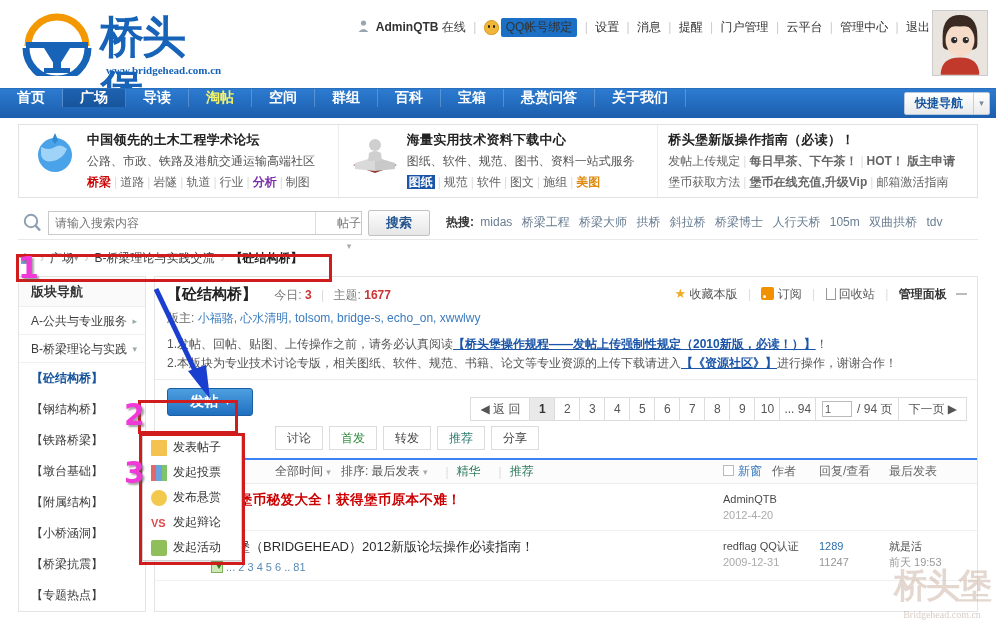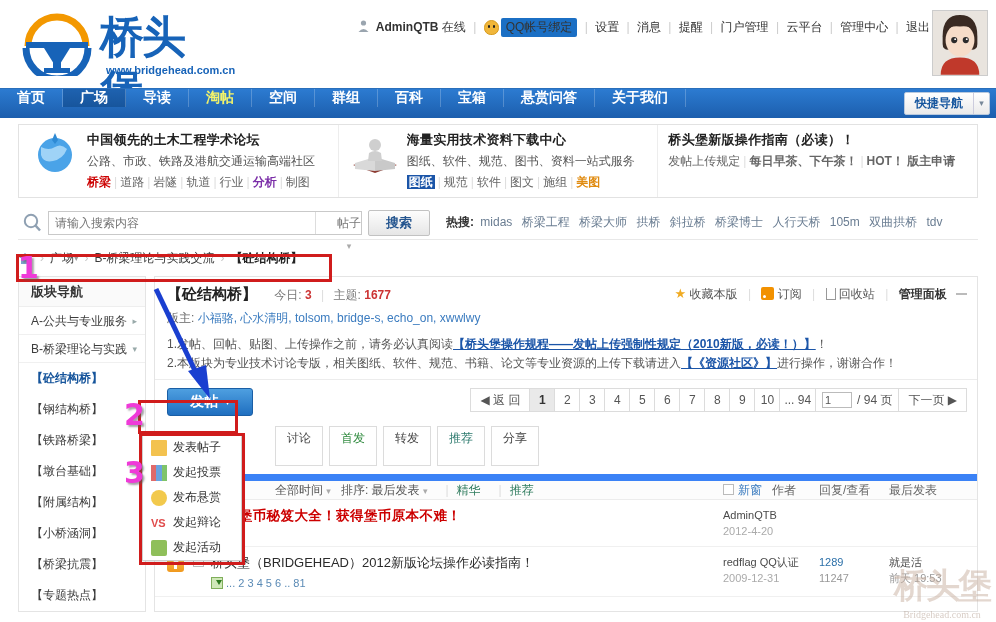--- a/index.html
+++ b/index.html
@@ -13,21 +13,21 @@
     color: #444;
   }
   #page { position: relative; width: 996px; height: 622px; overflow: hidden; background:#fff; }
 
   
   .header { position: relative; height: 88px; background: #fff; }
   .logo-wrap { position: absolute; left: 22px; top: 8px; width: 200px; height: 72px; }
   .logo-mark { position: absolute; left: 0; top: 4px; width: 70px; height: 64px; }
   .logo-text { position: absolute; left: 78px; top: 2px; font-size: 44px; font-weight: bold;
      color: #1763b8; letter-spacing: -2px; font-family: "DejaVu Sans", sans-serif; line-height: 54px;}
-  .logo-url { position: absolute; left: 84px; top: 56px; font-size: 11px; font-weight: bold; color: #1763b8; }
+  .logo-url { position: absolute; left: 84px; top: 56px; font-size: 11px; font-weight: bold; color: #1763b8; font-family: Liberation Serif, serif; }
 
   .usertop { position: absolute; right: 66px; top: 18px; text-align: right; white-space: nowrap; }
   .usertop a, .usertop span { color: #333; text-decoration: none; font-size: 12px; }
   .usertop .sep { color: #ccc; margin: 0 4px; }
   .uname { font-weight: bold; color: #222; }
   .qq-badge { display: inline-block; background: #1b6fc4; color: #fff; padding: 1px 5px;
      border-radius: 2px; font-size: 11px; vertical-align: middle; }
   .qq-ico { display:inline-block; width:15px; height:15px; vertical-align: middle;
      background:#f0b63a; border-radius:50% 50% 45% 45%; border:1px solid #d79b1e; position: relative; margin-right:2px;}
   .qq-ico:before{content:"";position:absolute;left:3px;top:4px;width:2px;height:3px;background:#222;border-radius:1px;}
@@ -126,39 +126,39 @@
   .minus { display:inline-block; width:11px;height:2px;background:#bbb; vertical-align:3px; margin-left:6px;}
 
   .divider { border-top: 1px solid #ececec; }
 
   .toolrow { height: 44px; display: flex; align-items: center; padding: 0 10px 0 12px; position: relative; }
   .postbtn { width: 86px; height: 28px; background: linear-gradient(#4e9fe0,#1f6fc0);
      border: 1px solid #1a5ea5; border-radius: 3px; color:#fff; font-weight:bold; font-size:14px;
      display:flex; align-items:center; justify-content:center; }
   .postbtn .cr { font-size:9px; margin-left:7px; }
 
-  .pager { position: absolute; right: 10px; top: 8px; display: flex; align-items: stretch; font-size:12px;justify-content:space-between; }
+  .pager { position: absolute; right: 10px; top: 17px; display: flex; align-items: stretch; font-size:12px;justify-content:space-between; }
   .pager .pg { min-width: 26px; height: 24px; line-height: 22px; text-align:center; border:1px solid #dcdcdc;
      margin-left:-1px; color:#555; background:#fff; padding: 0 4px; }
   .pager .pg.cur { background: #e9e9e9; font-weight: bold; color:#333; }
   .pager .back { padding: 0 9px; }
   .pager .jump { display:flex; align-items:center; border:1px solid #dcdcdc; margin-left:-1px; padding:0 6px; height:24px;}
   .pager .jump input { width: 30px; height: 16px; border:1px solid #bbb; font-size:11px; outline:none;
      font-family:"Liberation Sans",sans-serif; color:#555; }
   .pager .jump span { margin-left:5px; color:#555; }
   .pager .next { padding: 0 9px; }
 
   .filters { display:flex; align-items:center; padding: 2px 10px 8px 12px; position: relative; }
-  .filters .fbtn { height: 40px; line-height: 22px; border: 1px solid #dcdcdc; padding: 0 11px;
+  .filters .fbtn { height: 24px; line-height: 22px; border: 1px solid #dcdcdc; padding: 0 11px;
      margin-right: 6px; font-size: 12px; color:#444; background:#fff; }
   .filters .fbtn.green { color: #2f8a3e; }
   .filters .fbtn.teal { color: #2d7a6e; }
 
   .subbar { height: 26px; display:flex; align-items:center; padding: 0 10px 0 12px;
-     border-top: 7px solid #3b82f6; border-bottom: 1px solid #ececec; background:#fcfcfc; font-size:12px; color:#666;}
+     border-top: 2px solid #3b82f6; border-bottom: 1px solid #ececec; background:#fcfcfc; font-size:12px; color:#666;}
   .subbar .chk { width:11px;height:11px;border:1px solid #bbb;background:#fff;display:inline-block;margin-right:4px;vertical-align:-1px;}
   .subbar .it { margin-right: 10px; color:#555; }
   .subbar .ca { color:#aaa; font-size:9px; }
   .subbar .bar { color:#ddd; margin: 0 8px; }
   .subbar .gr { color:#2f7c5e; margin-right:10px; }
   .subbar .right { margin-left:auto; display:flex; align-items:center; }
   .subbar .col-a { width: 96px; }
   .subbar .col-r { width: 70px; }
   .subbar .col-l { width: 78px; }
 
@@ -337,20 +337,23 @@
             <a href="#" class="pl-blue">图纸</a><span class="bar">|</span><a href="#">规范</a><span class="bar">|</span><a href="#">软件</a><span class="bar">|</span><a href="#">图文</a><span class="bar">|</span><a href="#">施组</a><span class="bar">|</span><a href="#" class="pl-orange">美图</a>
           </div>
         </div>
       </div>
 
       <div class="col promo3">
         <div class="txt">
           <div class="t1">桥头堡新版操作指南（必读）！</div>
           <div class="links" style="margin-bottom:4px;">
             <a href="#">发帖上传规定</a><span class="bar">|</span><a href="#" class="r">每日早茶、下午茶！</a><span class="bar">|</span><a href="#" class="r">HOT！ 版主申请</a>
+          </div>
+          <div class="links">
+            <a href="#">堡币获取方法</a><span class="bar">|</span><a href="#" class="r">堡币在线充值,升级Vip</a><span class="bar">|</span><a href="#">邮箱激活指南</a>
           </div>
         </div>
       </div>
 
     </div>
   </div>
 
   <div class="searchbar">
     <svg class="s-ico" viewBox="0 0 30 22">
       <circle cx="13" cy="9" r="6.2" fill="none" stroke="#8fa0b2" stroke-width="2"></circle>

